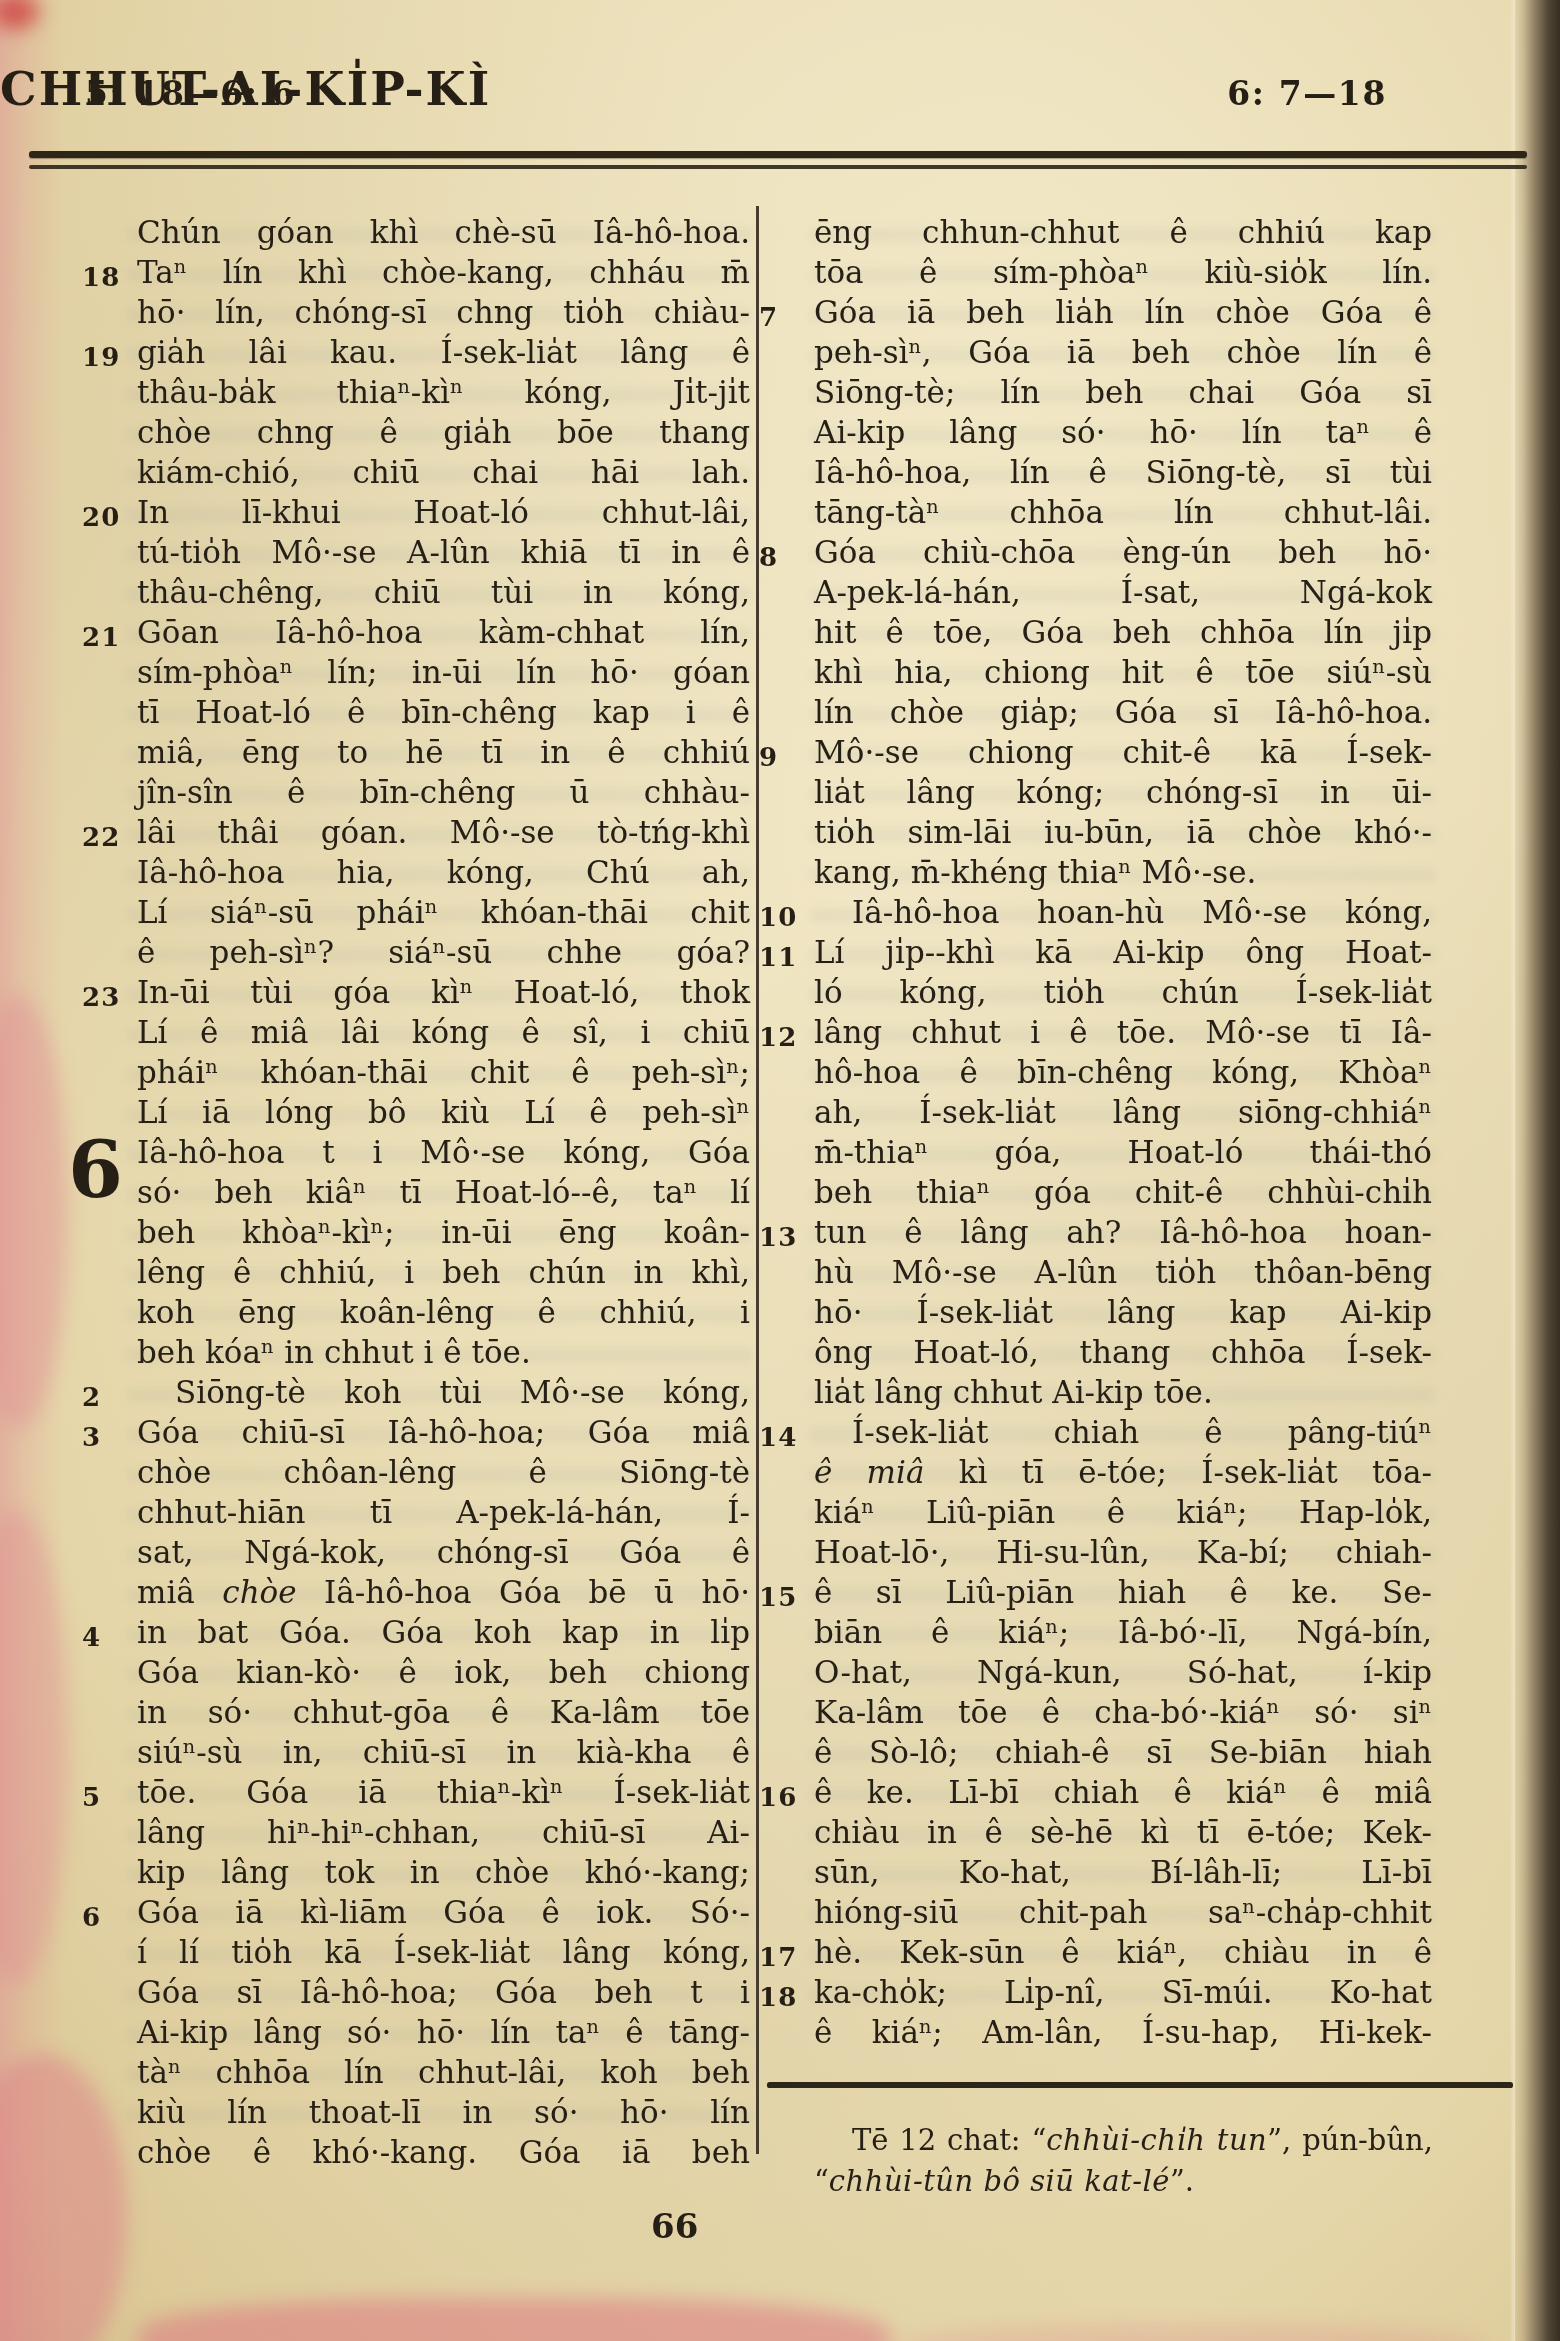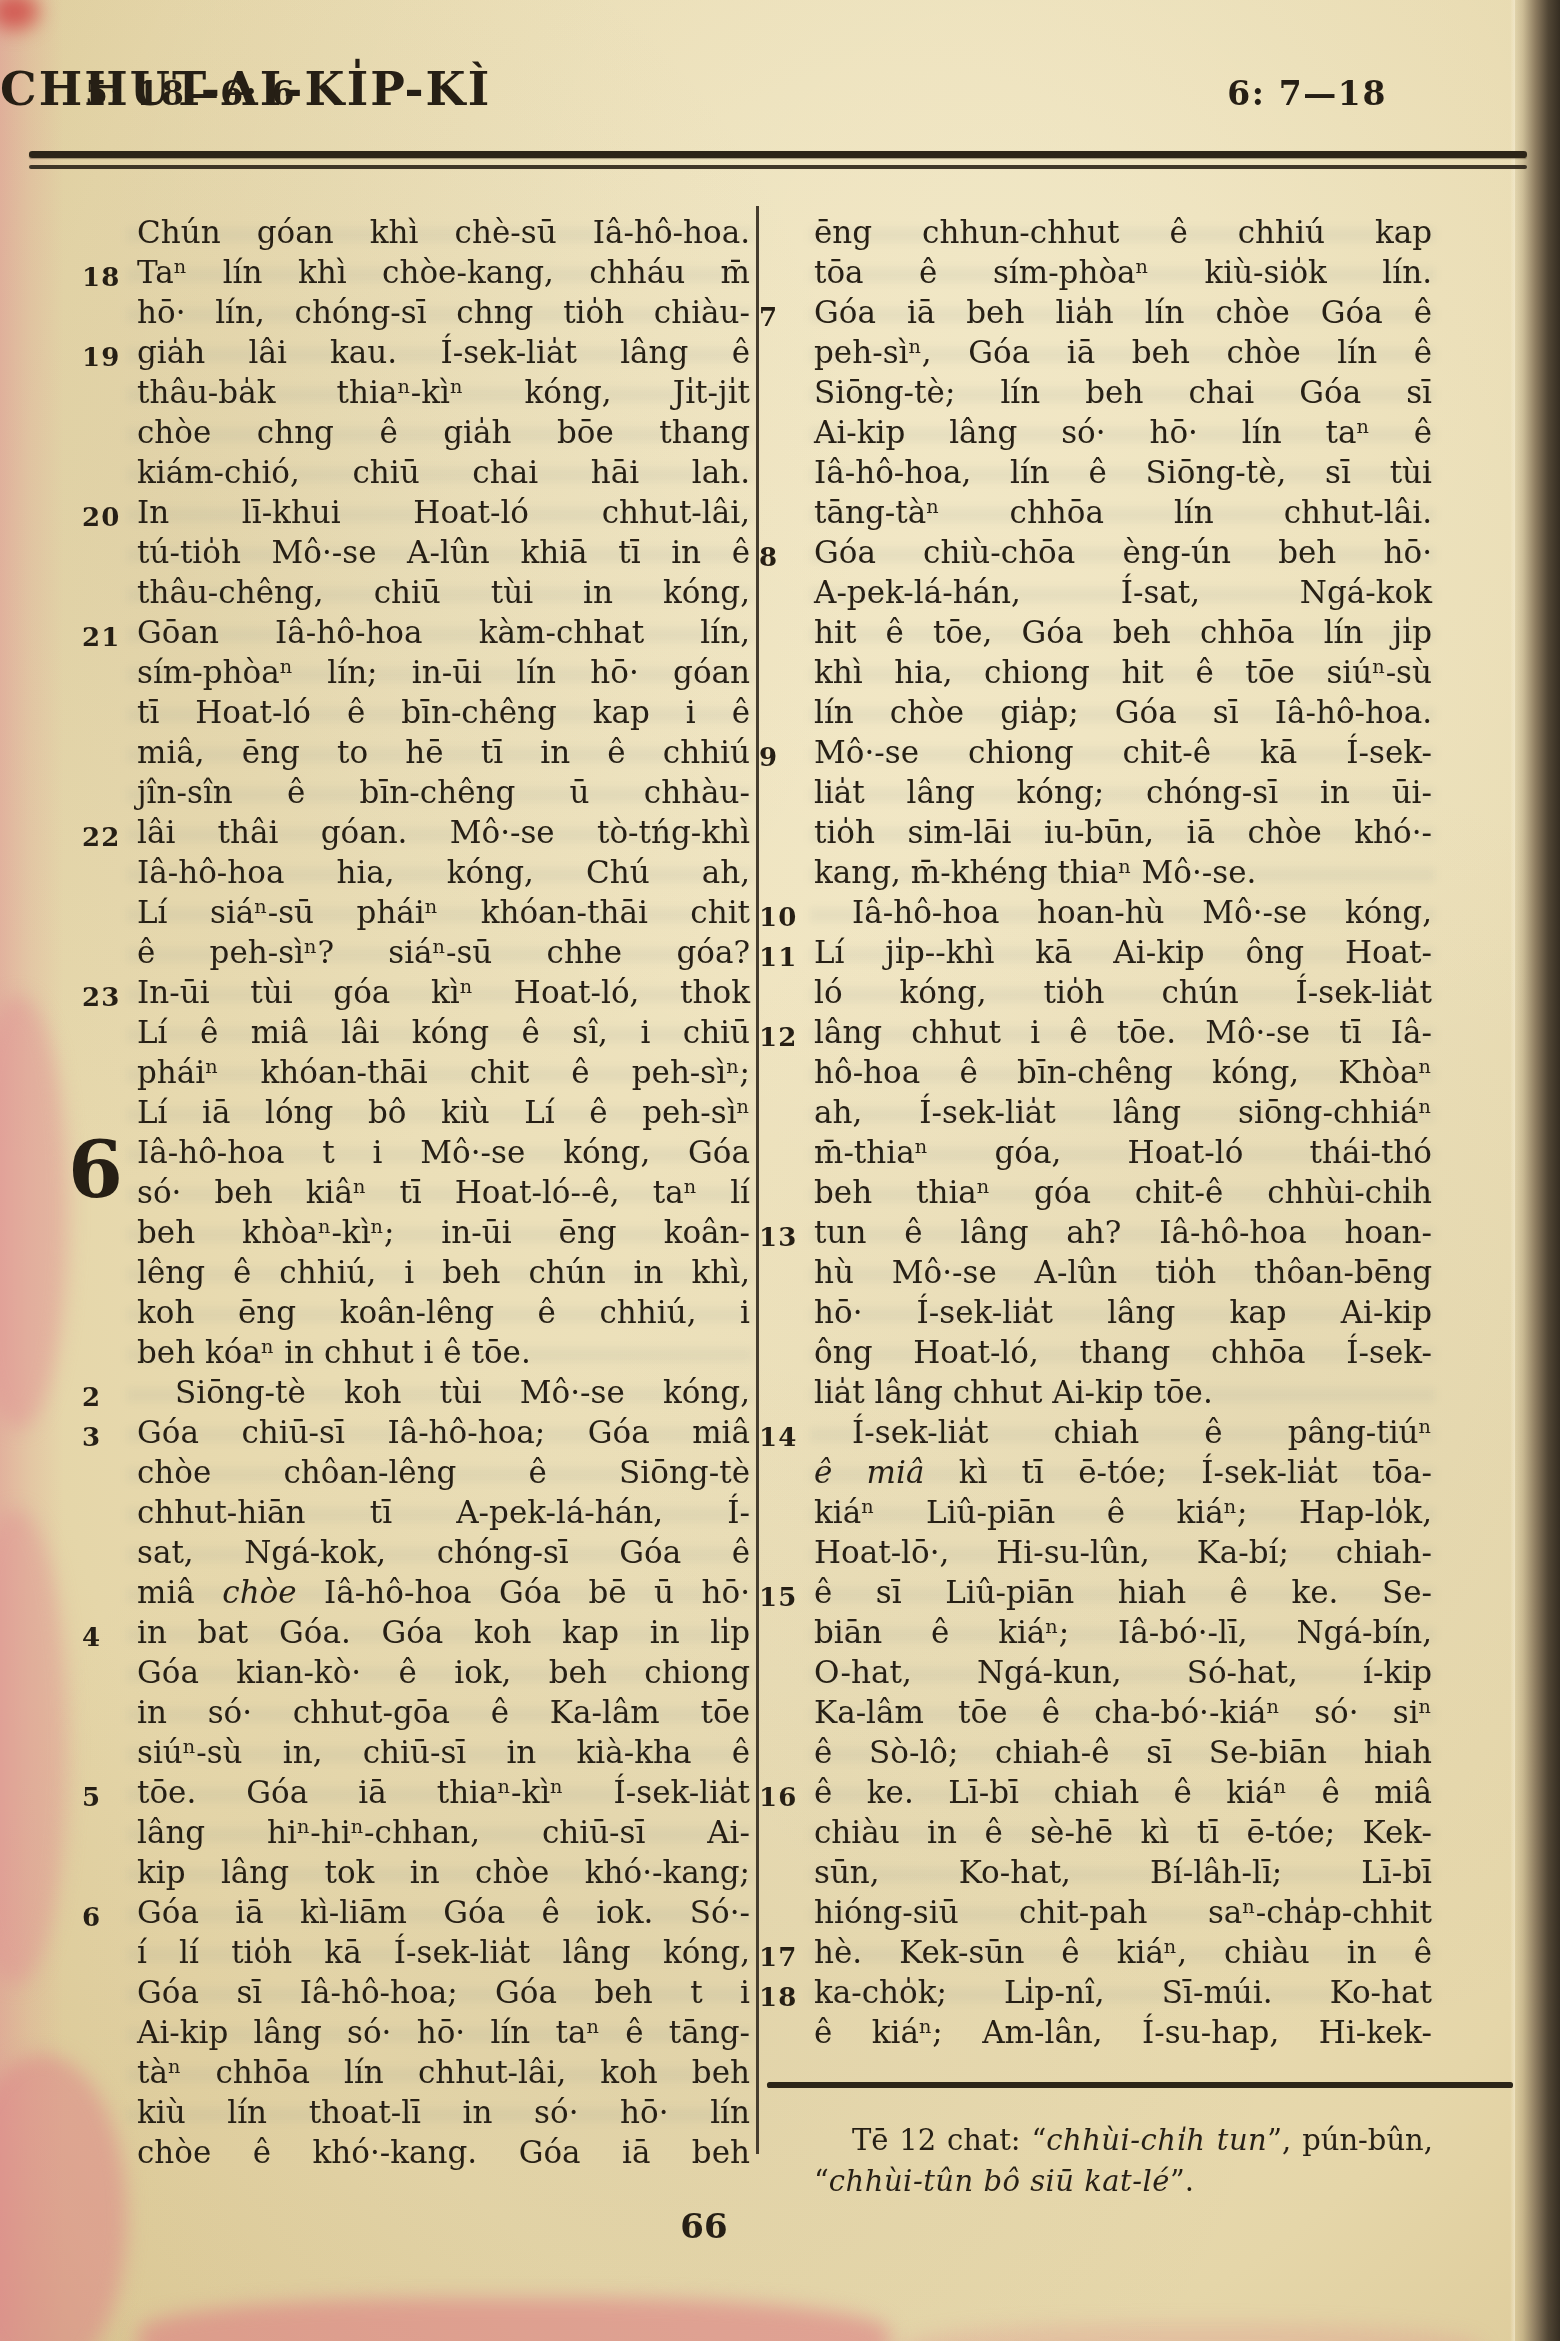--- a/index.html
+++ b/index.html
@@ -67,21 +67,21 @@
   .line.ind{text-indent:38px;}
   .vnum{position:absolute;left:-55px;top:12px;font-size:26px;line-height:1;font-weight:700;letter-spacing:1.1px;text-indent:0;}
   .chapnum{position:absolute;left:-69px;top:-2.1px;font-size:79px;line-height:1;font-weight:700;text-indent:0;}
   
   #footnote-rule{position:absolute;left:767px;top:2082px;width:746px;height:5.8px;background:#2c2518;border-radius:2.6px;}
   #footnote{position:absolute;left:814px;top:2120px;width:619px;font-size:29px;line-height:41px;}
   #footnote .line{text-align:justify;text-align-last:justify;}
   #footnote .line.end{text-align-last:left;}
   #footnote i{letter-spacing:0.5px;}
   
-  .page-number{position:absolute;left:651px;top:2206px;width:106px;text-align:center;font-size:34px;font-weight:700;}
+  .page-number{position:absolute;left:651px;top:2206px;width:106px;text-align:left;font-size:34px;font-weight:700;}
   i{font-style:italic;}
 </style>
 </head>
 <body>
 
 <div class="paper-texture"></div>
 <div class="ghost-lines" id="ghost-left"></div>
 <div class="ghost-lines" id="ghost-right"></div>
 <div class="edge-left-band"></div>
 <div class="stain" id="stain-tl"></div>

